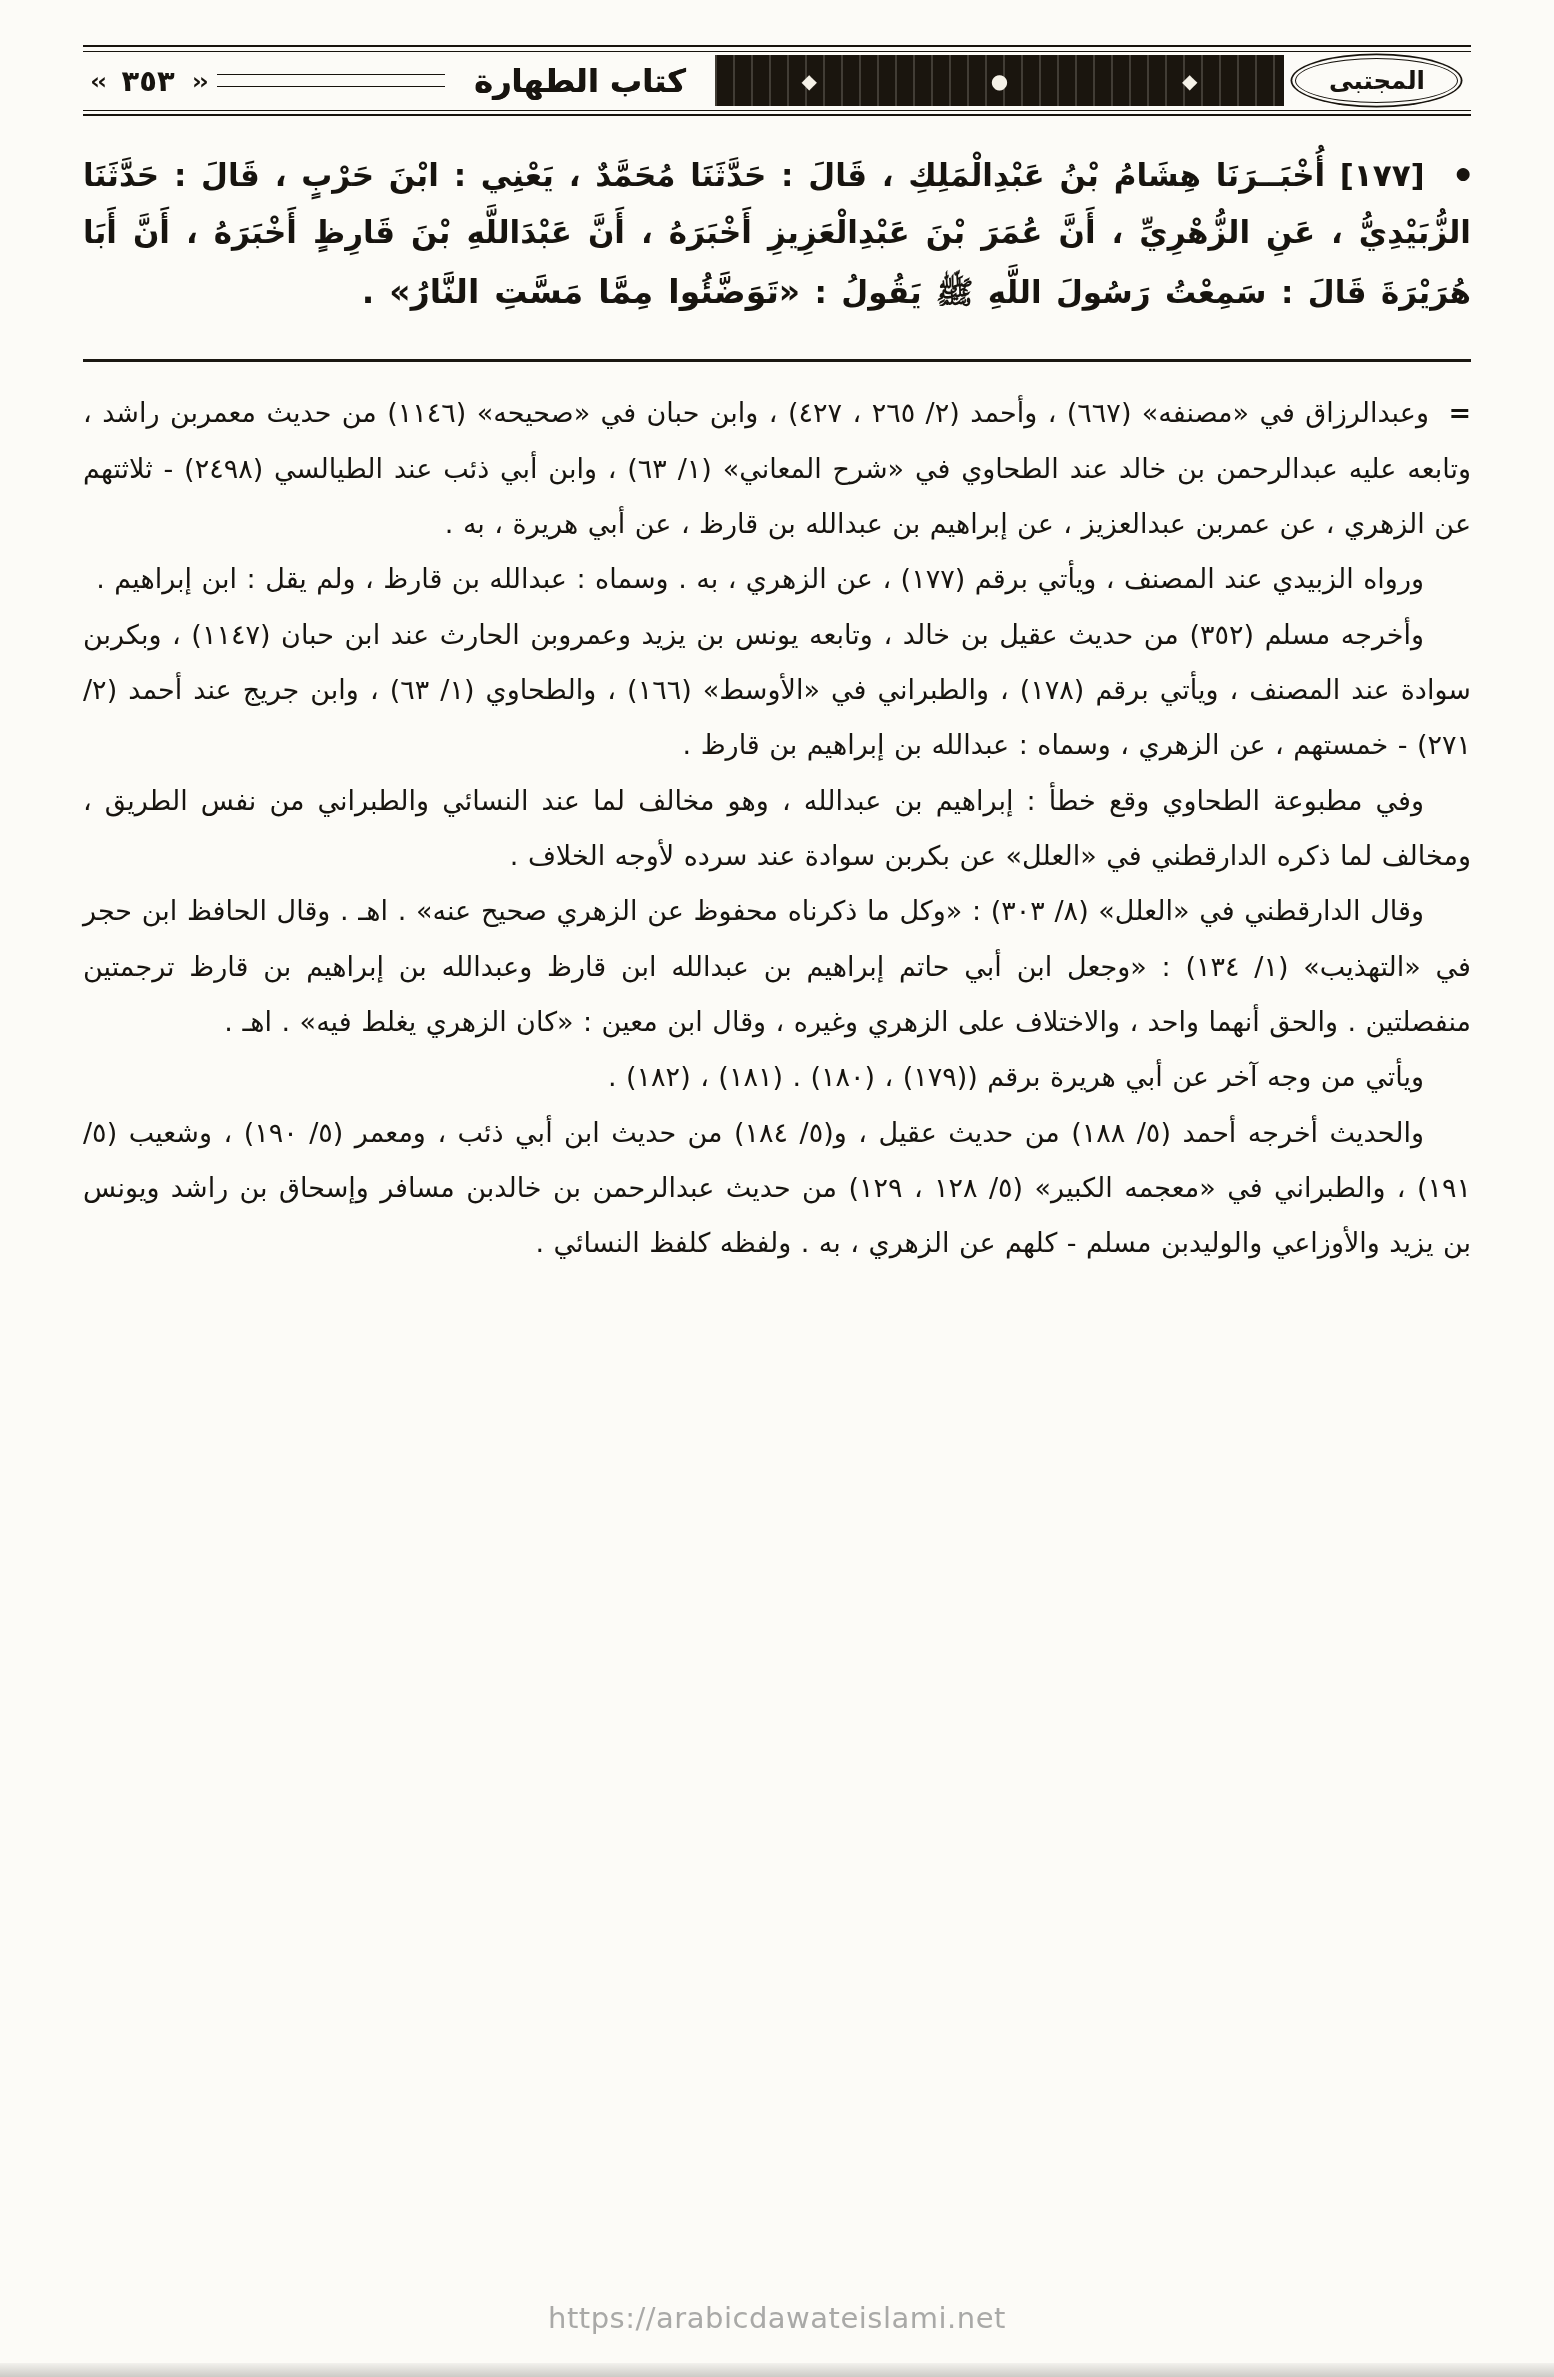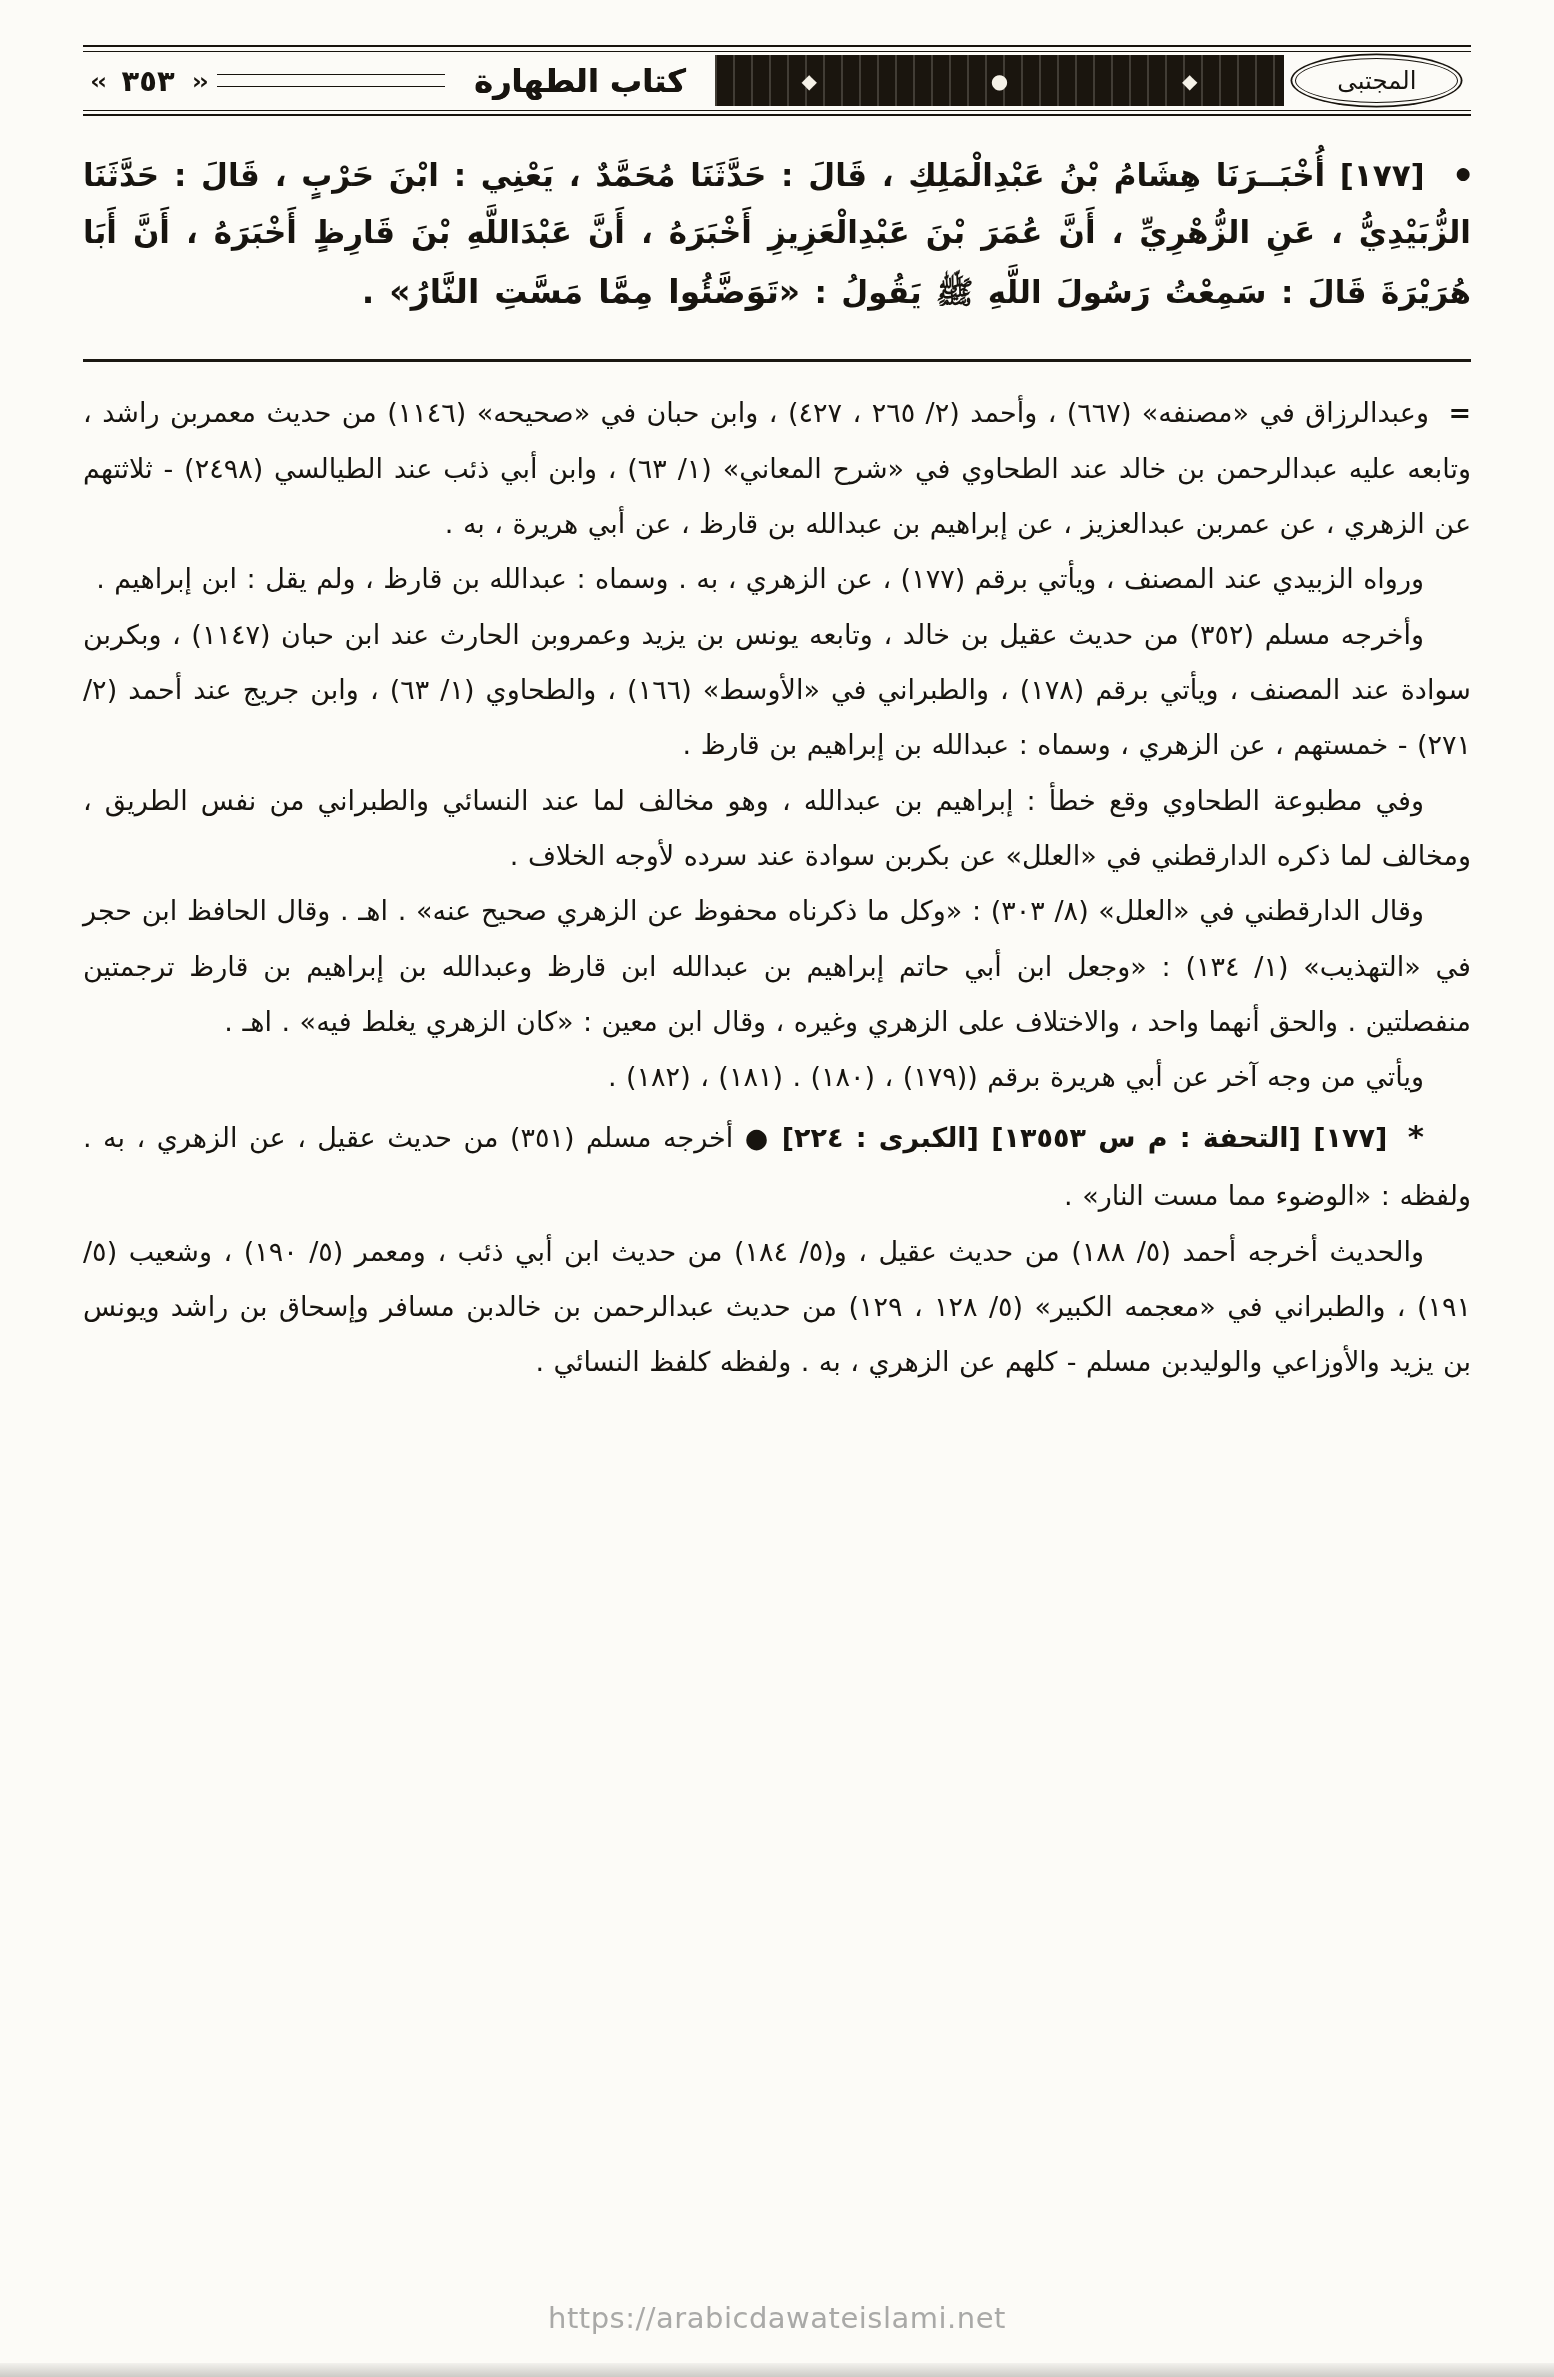--- a/index.html
+++ b/index.html
@@ -59,21 +59,21 @@
       rgba(246,242,232,0.18) 0 1.8px, transparent 1.8px 18px);
     display: flex; align-items: center; justify-content: space-around;
   }
   .strip-orn { color: #f6f2e8; font-size: 20px; }
   .medallion {
     width: 163px; height: 45px;
     border: 1.8px solid #17130d;
     border-radius: 50%;
     box-shadow: 0 0 0 2.7px #fcfbf7, 0 0 0 4.5px #17130d;
     display: flex; align-items: center; justify-content: center;
-    font-weight: normal; font-size: 24.4px;
+    font-weight: bold; font-size: 24.4px;
     background: #fcfbf7;
     margin-right: 5.4px;
   }
 
   
   .hadith {
     font-size: 31px;
     font-weight: bold;
     line-height: 1.85;
     text-align: justify;
@@ -175,25 +175,20 @@
     <p class="fn indent">
       <span>وفي مطبوعة الطحاوي وقع خطأ : إبراهيم بن عبدالله ، وهو مخالف لما عند النسائي والطبراني من نفس الطريق ، ومخالف لما ذكره الدارقطني في «العلل» عن بكربن سوادة عند سرده لأوجه الخلاف .</span>
     </p>
     <p class="fn indent">
       <span>وقال الدارقطني في «العلل» (٨/ ٣٠٣) : «وكل ما ذكرناه محفوظ عن الزهري صحيح عنه» . اهـ . وقال الحافظ ابن حجر في «التهذيب» (١/ ١٣٤) : «وجعل ابن أبي حاتم إبراهيم بن عبدالله ابن قارظ وعبدالله بن إبراهيم بن قارظ ترجمتين منفصلتين . والحق أنهما واحد ، والاختلاف على الزهري وغيره ، وقال ابن معين : «كان الزهري يغلط فيه» . اهـ .</span>
     </p>
     <p class="fn indent">
       <span>ويأتي من وجه آخر عن أبي هريرة برقم ((١٧٩) ، (١٨٠) . (١٨١) ، (١٨٢) .</span>
     </p>
     <p class="fn indent">
-      <span class="fn-marker star">*</span>
-      <span class="fn-bold">[١٧٧] [التحفة : م س ١٣٥٥٣] [الكبرى : ٢٢٤]</span>
-      <span>● أخرجه مسلم (٣٥١) من حديث عقيل ، عن الزهري ، به . ولفظه : «الوضوء مما مست النار» .</span>
-    </p>
-    <p class="fn indent">
       <span>والحديث أخرجه أحمد (٥/ ١٨٨) من حديث عقيل ، و(٥/ ١٨٤) من حديث ابن أبي ذئب ، ومعمر (٥/ ١٩٠) ، وشعيب (٥/ ١٩١) ، والطبراني في «معجمه الكبير» (٥/ ١٢٨ ، ١٢٩) من حديث عبدالرحمن بن خالدبن مسافر وإسحاق بن راشد ويونس بن يزيد والأوزاعي والوليدبن مسلم - كلهم عن الزهري ، به . ولفظه كلفظ النسائي .</span>
     </p>
   </section>
 
   <div class="watermark">https://arabicdawateislami.net</div>
 </div>
 
 <div class="bottom-edge"></div>
 
 

